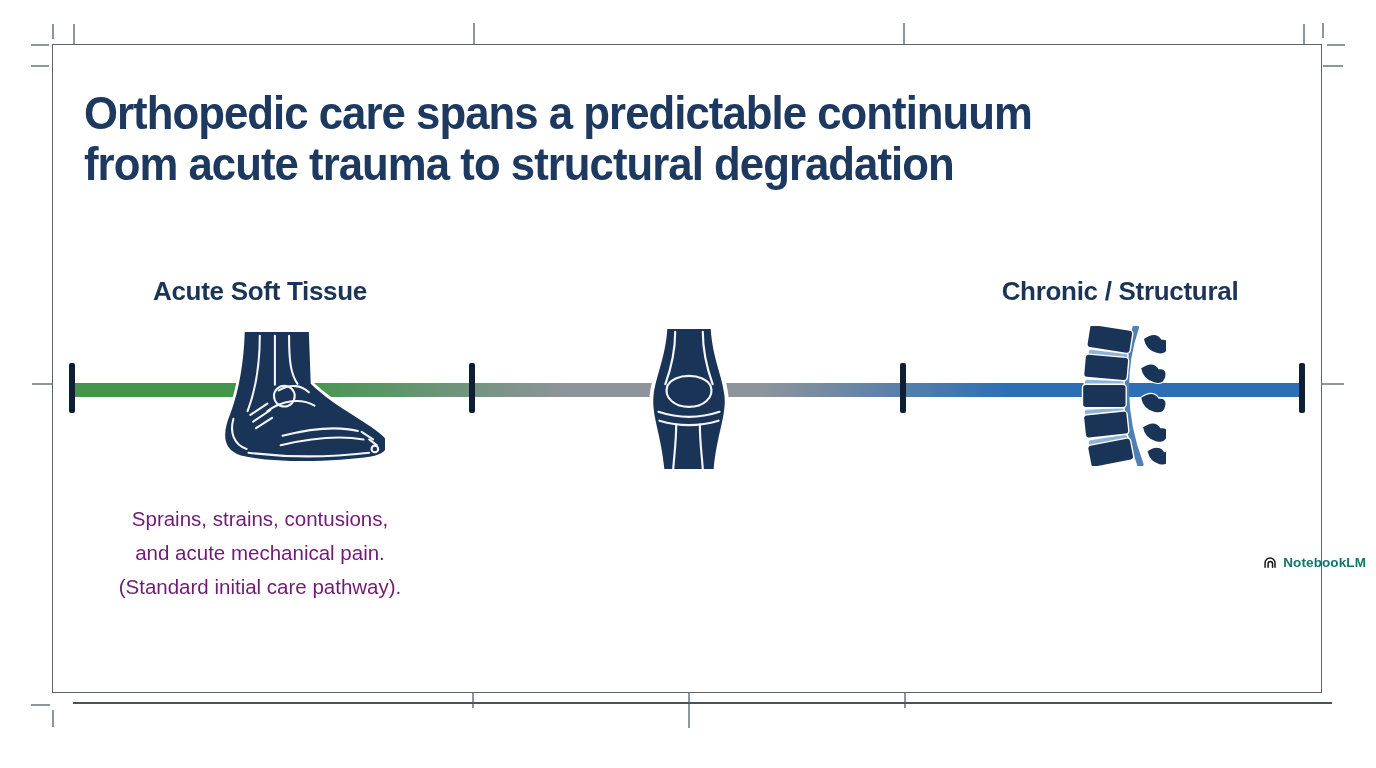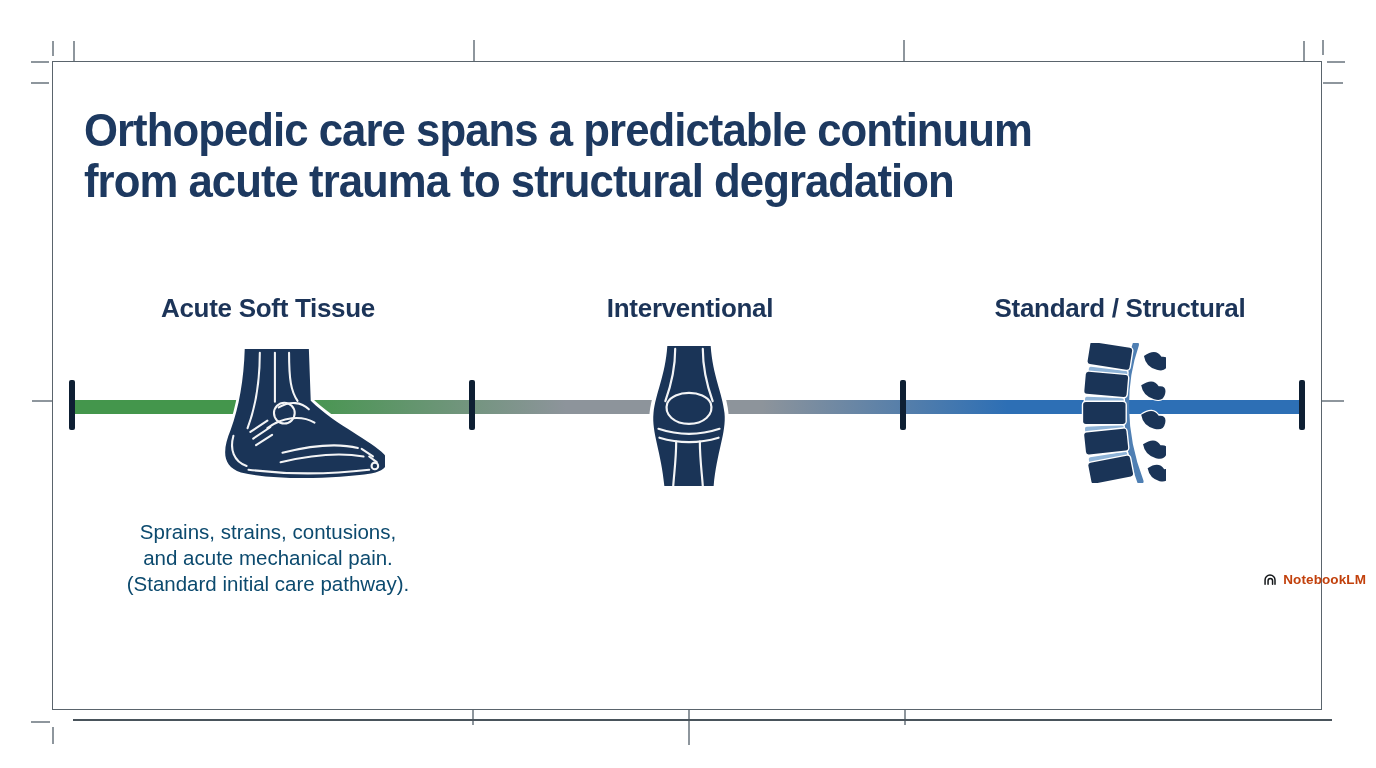--- a/index.html
+++ b/index.html
@@ -1,51 +1,51 @@
 <!DOCTYPE html>
 <html><head>
 <meta charset="utf-8">
 <style>
   * { margin:0; padding:0; box-sizing:border-box; }
   html,body { width:1376px; height:768px; background:#ffffff; overflow:hidden;
               font-family:"Liberation Sans", sans-serif; }
-  .canvas { position:relative; width:1376px; height:576px; background:#ffffff;margin-top:17px; }
+  .canvas { position:relative; width:1376px; height:576px; background:#ffffff; }
 
   
   .frame { position:absolute; left:52px; top:44px; width:1270px; height:649px;
            border:1.5px solid #5A646C; background:#ffffff; }
   .cm { position:absolute; background:#8E969D; }
   .cm.dark { background:#49535B; }
 
   
   .title { position:absolute; left:84px; top:88px; width:1160px;
            font-size:46px; font-weight:bold; line-height:51px; letter-spacing:-1px;
            color:#1D3960; white-space:pre-line;
            transform:scaleX(0.95); transform-origin:left top; }
-  .col-1 { left:86px; }  .col-2 { left:508px; }  .col-3 { left:938px; }
+  .col-1 { left:78px; }  .col-2 { left:508px; }  .col-3 { left:938px; }
   .col-header { position:absolute; top:276px; width:364px; text-align:center;
                 font-size:26px; font-weight:bold; letter-spacing:-0.3px; color:#1C3458; }
   .col-desc { position:absolute; top:502px; width:364px; text-align:center;
-              font-size:20.5px; line-height:26px; color:#0c4a6e; white-space:pre-line; }
+              font-size:20.5px; line-height:34px; color:#701a75; white-space:pre-line; }
 
   
   .tl-bar { position:absolute; left:75px; top:383px; width:1227px; height:14px; z-index:1;
             background:linear-gradient(90deg,#44964C 0%,#44964C 18%,#8D949B 40%,#8D949B 56%,#2D6FB5 76%,#2D6FB5 100%); }
   .tl-tick { position:absolute; top:363px; width:6px; height:50px; border-radius:2px;
              background:#0E1F33; z-index:2; }
   .tick-1 { left:69px; } .tick-2 { left:469px; } .tick-3 { left:900px; } .tick-4 { left:1299px; }
 
   .icon-wrap { position:absolute; z-index:3; }
   .icon-foot  { left:195px;  top:332px; }
   .icon-knee  { left:645px;  top:329px; }
   .icon-spine { left:1074px; top:326px; }
 
   
   .watermark { position:absolute; right:10px; bottom:6px; display:flex; align-items:center;
-               gap:5px; color:#c2410c; font-size:13.5px; font-weight:600; letter-spacing:0.1px; }
+               gap:5px; color:#0f766e; font-size:13.5px; font-weight:600; letter-spacing:0.1px; }
 </style>
 </head>
 <body>
 
 <div class="canvas">
 
   <div class="cm" style="left:52px; top:24px; width:1.5px; height:15px;"></div>
   <div class="cm" style="left:73px; top:24px; width:1.5px; height:21px;"></div>
   <div class="cm" style="left:31px; top:44px; width:18px; height:1.5px;"></div>
   <div class="cm" style="left:31px; top:65px; width:18px; height:1.5px;"></div>
@@ -63,22 +63,21 @@
   <div class="cm" style="left:688px; top:678px; width:1.5px; height:50px;"></div>
   <div class="cm" style="left:904px; top:678px; width:1.5px; height:30px;"></div>
   <div class="cm dark" style="left:73px; top:702px; width:1259px; height:2px;"></div>
 
   <div class="frame"></div>
 
   <div class="title">Orthopedic care spans a predictable continuum
 from acute trauma to structural degradation</div>
 
   <div class="col-header col-1">Acute Soft Tissue</div>
-  <div class="col-header col-2">Interventional</div>
-  <div class="col-header col-3">Standard / Structural</div>
+  <div class="col-header col-3">Chronic / Structural</div>
 
   <div class="tl-bar"></div>
   <div class="tl-tick tick-1"></div>
   <div class="tl-tick tick-2"></div>
   <div class="tl-tick tick-3"></div>
   <div class="tl-tick tick-4"></div>
 
   <div class="icon-wrap icon-foot">
     <svg width="190" height="132" viewBox="0 0 200 140">
       <path d="M52,0 C51,32 46,62 37,86 C28,108 28,124 48,131 C88,140 152,137 186,132

